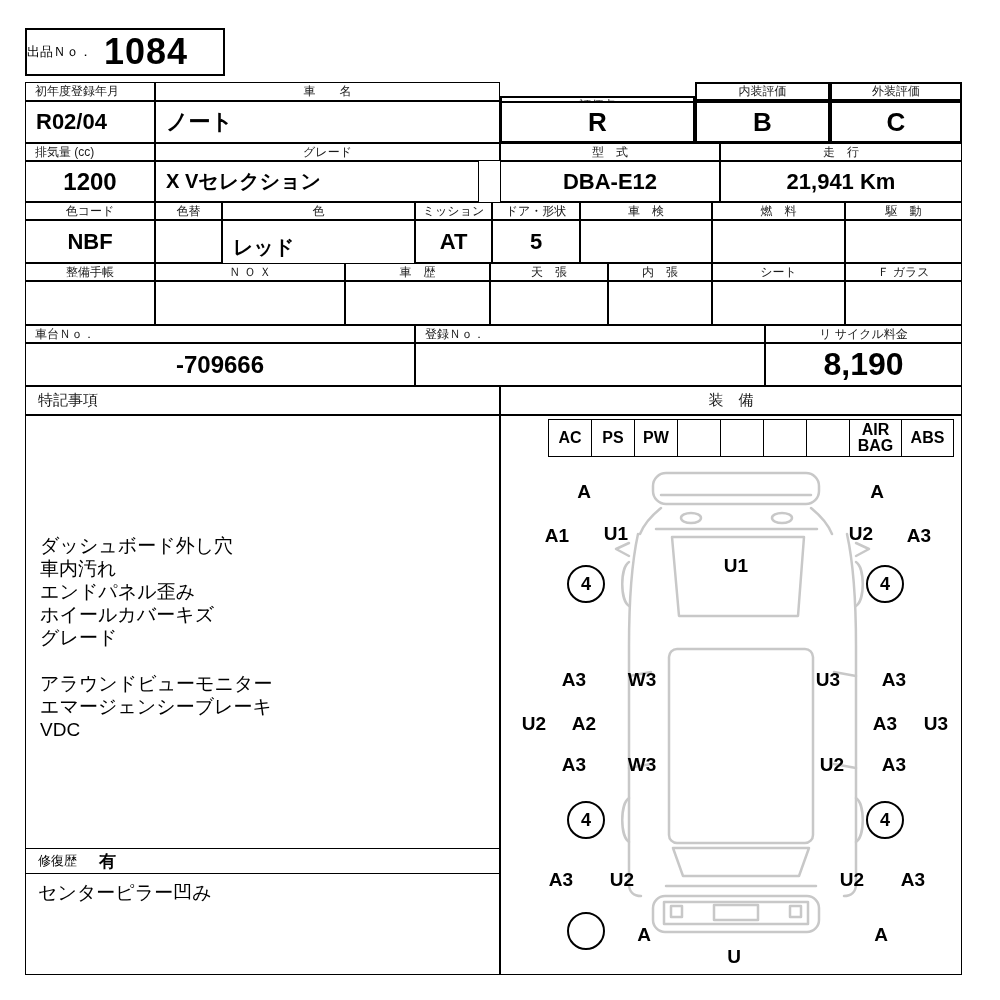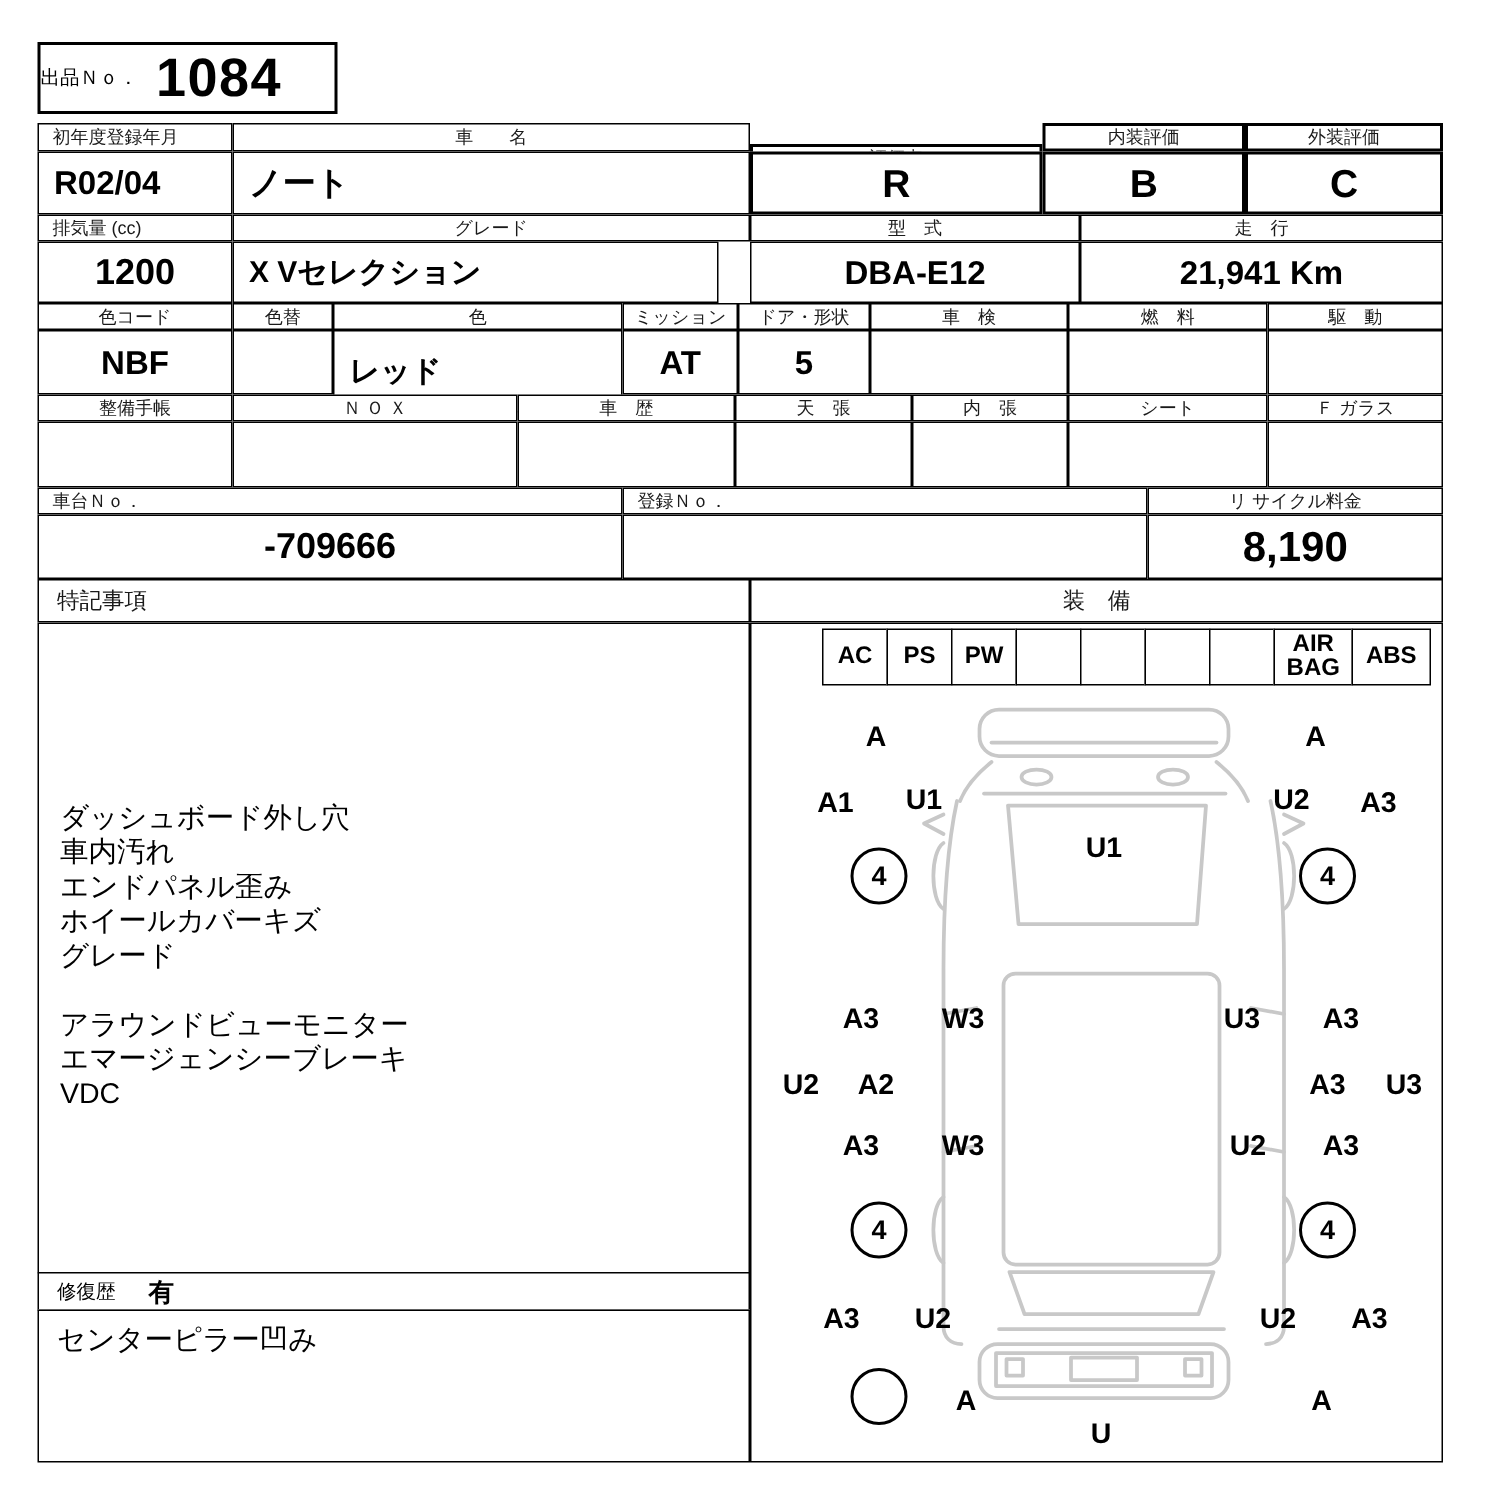--- a/index.html
+++ b/index.html
@@ -111,21 +111,21 @@
   <div class="cell val" style="left:608px;top:281px;width:104px;height:44px"></div>
   <div class="cell val" style="left:712px;top:281px;width:133px;height:44px"></div>
   <div class="cell val" style="left:845px;top:281px;width:117px;height:44px"></div>
 
   <div class="cell lbl left" style="left:25px;top:325px;width:390px;height:18px">車台Ｎｏ．</div>
   <div class="cell lbl left" style="left:415px;top:325px;width:350px;height:18px">登録Ｎｏ．</div>
   <div class="cell lbl" style="left:765px;top:325px;width:197px;height:18px">リ サイクル料金</div>
 
   <div class="cell val" style="left:25px;top:343px;width:390px;height:43px;font-size:24px">-709666</div>
   <div class="cell val" style="left:415px;top:343px;width:350px;height:43px"></div>
-  <div class="cell val" style="left:765px;top:343px;width:197px;height:43px;font-size:28px">8,190</div>
+  <div class="cell val" style="left:765px;top:343px;width:197px;height:43px;font-size:32px">8,190</div>
 
   <div class="cell lbl left big-lbl" style="left:25px;top:386px;width:475px;height:29px;padding-left:12px">特記事項</div>
   <div class="cell lbl big-lbl" style="left:500px;top:386px;width:462px;height:29px">装　備</div>
 
   <div class="cell" style="left:25px;top:415px;width:475px;height:434px;padding:118px 0 0 14px">
     <div id="notes-lines">
         <div class="note-line">ダッシュボード外し穴</div>
         <div class="note-line">車内汚れ</div>
         <div class="note-line">エンドパネル歪み</div>
         <div class="note-line">ホイールカバーキズ</div>

